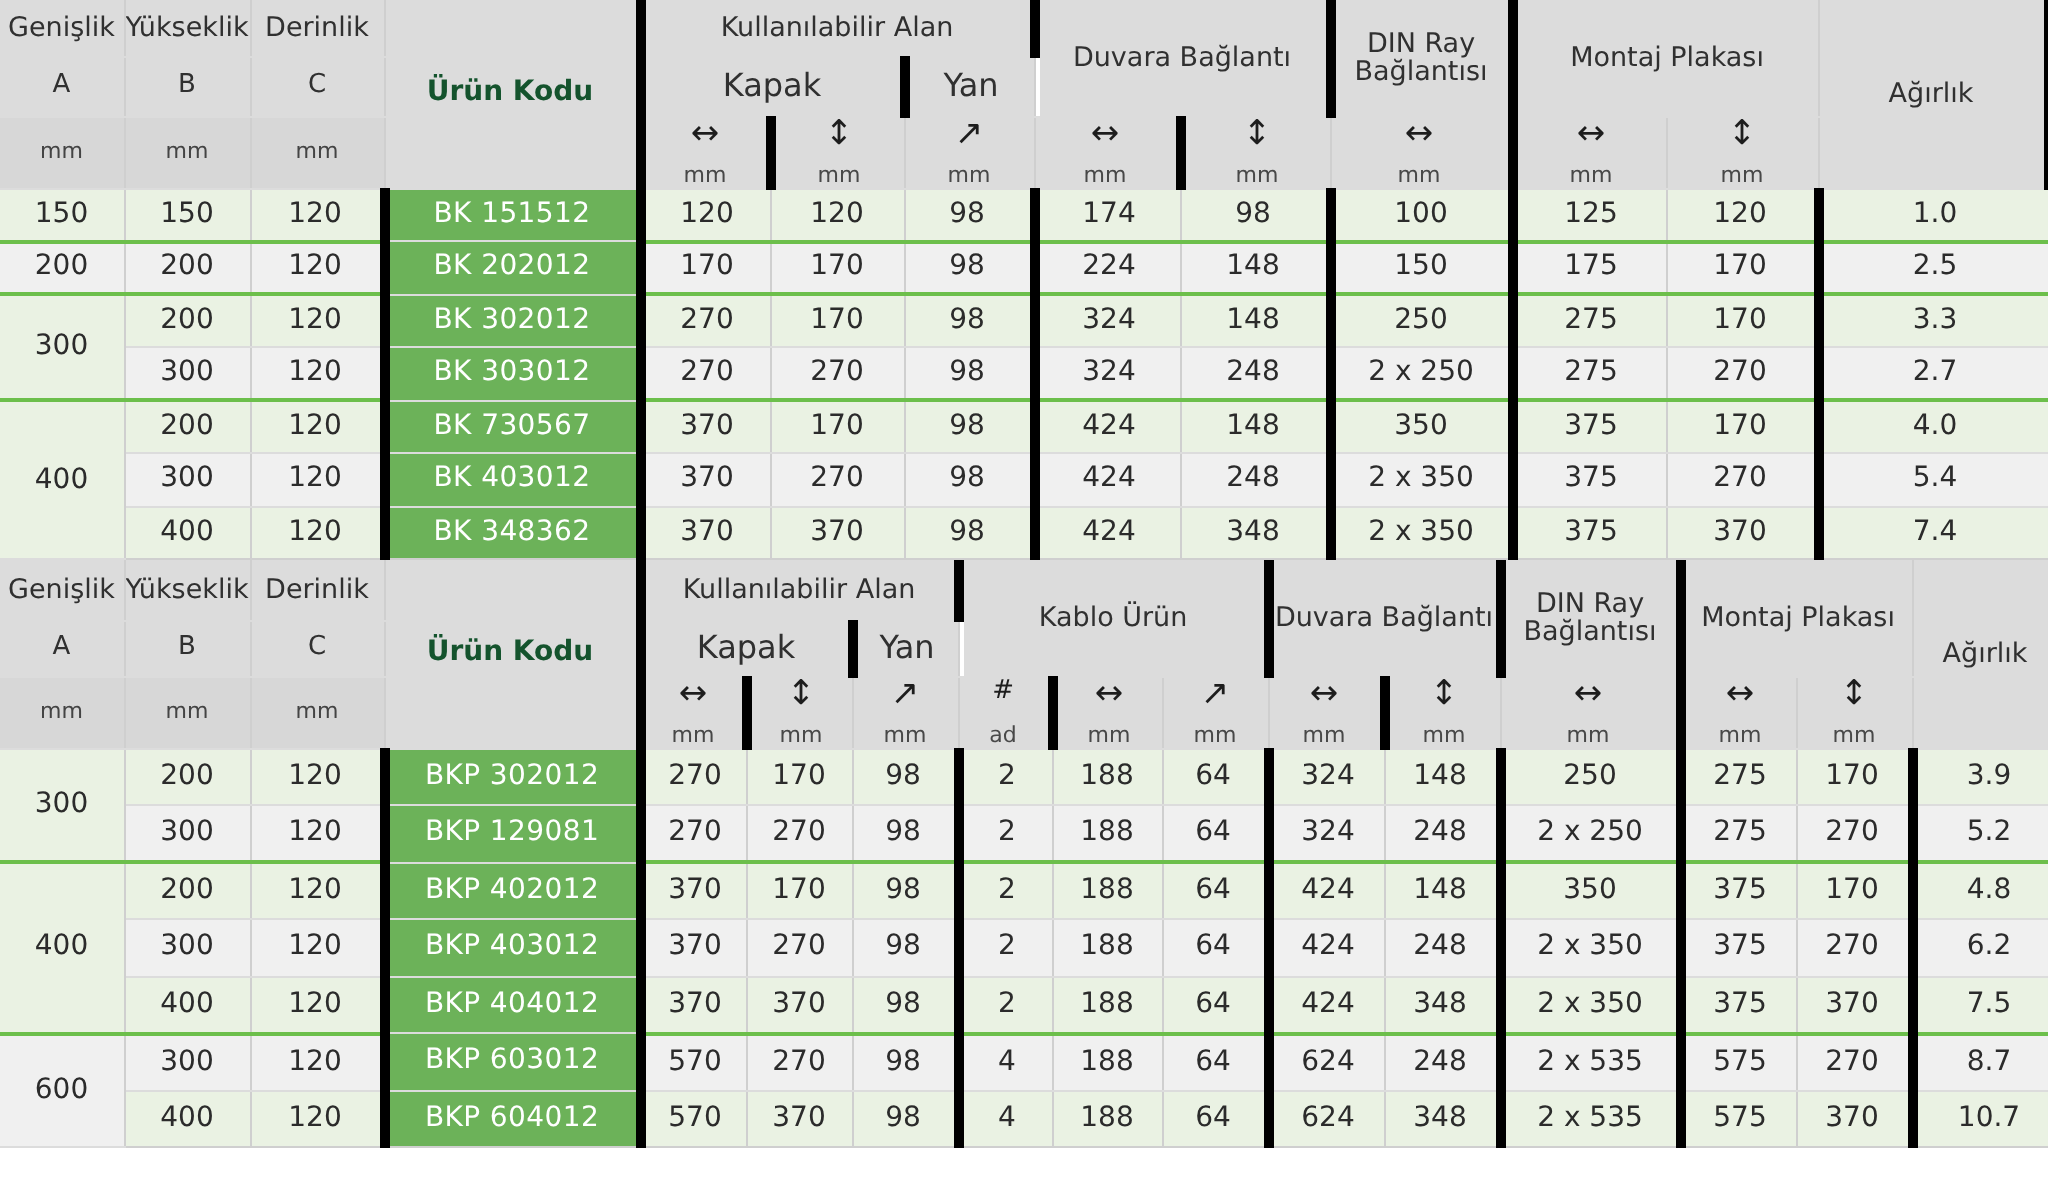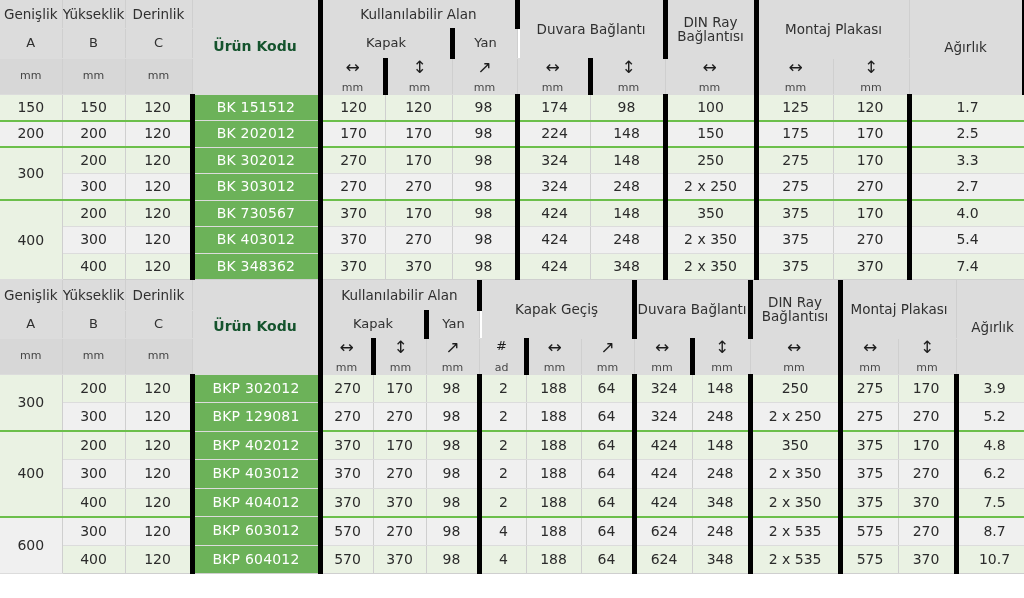--- a/index.html
+++ b/index.html
@@ -22,21 +22,21 @@
     vertical-align:middle;
     font-weight:normal;
     border-right:1px solid #cfcfcf;
     border-bottom:1px solid #dcdcdc;
     line-height:1.05;
     overflow:hidden;
   }
   
   .hdr{background:#dcdcdc;color:#303030;font-size:13.5px;}
   .hdr.grp{font-size:13.5px;}
-  .hdr.sub{font-size:13px;}
+  .hdr.sub{font-size:16px;}
   .hdr.unit{background:#d7d7d7;font-size:11px;color:#444;}
   .hdr.arrow{background:#dcdcdc;font-size:16px;color:#222;}
   .hdr.code{background:#dcdcdc;font-weight:bold;font-size:14px;color:#14532d;}
   .hdr.abc{background:#dcdcdc;font-size:13px;}
   .arrow-cell{display:flex;flex-direction:column;align-items:center;justify-content:flex-end;height:100%;}
   .ar{font-size:17px;line-height:1;color:#1d1d1d;display:block;height:20px;}
   .un{font-size:11px;color:#484848;display:block;padding-top:3px;}
   .hashunit{font-size:13px;color:#1d1d1d;display:block;height:20px;line-height:1;}
   
   .r-a td{background:#eaf2e3;}
@@ -157,21 +157,21 @@
             <td class="num sepcol">120</td>
             <td class="code sepcol">BK 151512</td>
             <td class="num">120</td>
             <td class="num">120</td>
             <td class="num sepcol">98</td>
             <td class="num">174</td>
             <td class="num sepcol">98</td>
             <td class="num sepcol">100</td>
             <td class="num">125</td>
             <td class="num sepcol">120</td>
-            <td class="num">1.7</td>
+            <td class="num">1.0</td>
           </tr>
           <tr class="r-b grpstart" style="height: 26.5px;">
             <td class="grpcell" rowspan="1">200</td>
             <td class="num">200</td>
             <td class="num sepcol">120</td>
             <td class="code sepcol">BK 202012</td>
             <td class="num">170</td>
             <td class="num">170</td>
             <td class="num sepcol">98</td>
             <td class="num">224</td>
@@ -279,21 +279,21 @@
           <col style="width:58px">
         <col style="width:75px">
       </colgroup>
       <thead>
         <tr style="height: 30px;">
           <th class="hdr grp">Genişlik</th>
           <th class="hdr grp">Yükseklik</th>
           <th class="hdr grp">Derinlik</th>
           <th class="hdr code sepcol" rowspan="3">Ürün Kodu</th>
           <th class="hdr grp sepcol" colspan="3">Kullanılabilir Alan</th>
-          <th class="hdr grp sepcol" colspan="3" rowspan="2">Kapak Geçiş</th>
+          <th class="hdr grp sepcol" colspan="3" rowspan="2">Kablo Ürün</th>
           <th class="hdr grp sepcol" colspan="2" rowspan="2">Duvara Bağlantı</th>
           <th class="hdr grp sepcol" rowspan="2">DIN Ray Bağlantısı</th>
           <th class="hdr grp" colspan="2" rowspan="2">Montaj Plakası</th>
           <th class="hdr grp sepcol" rowspan="3">Ağırlık</th>
         </tr>
         <tr style="height: 28px;">
           <th class="hdr abc">A</th>
           <th class="hdr abc">B</th>
           <th class="hdr abc">C</th>
           <th class="hdr sub sepcol" colspan="2">Kapak</th>

